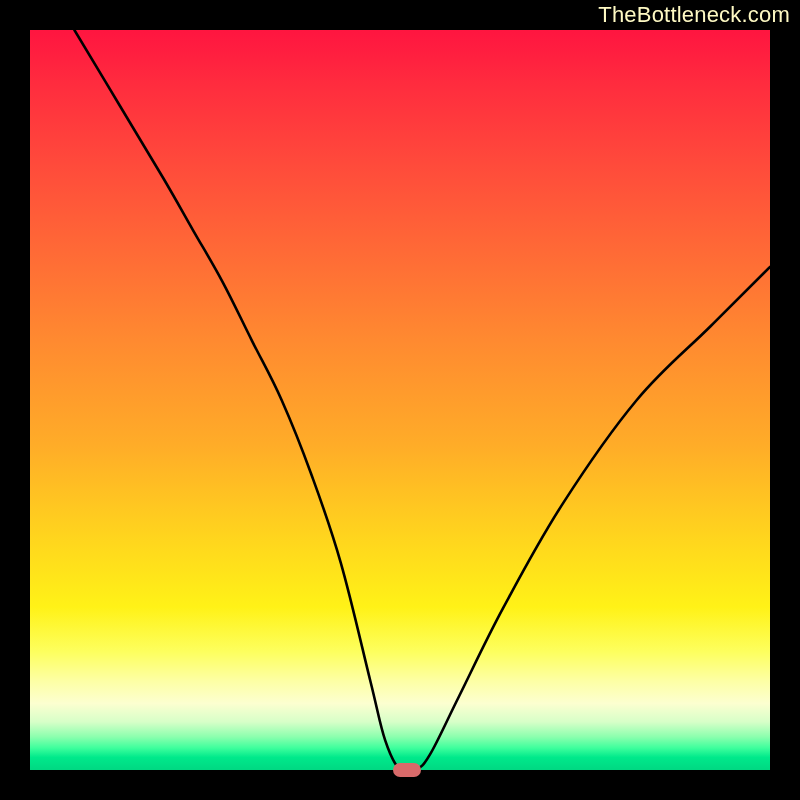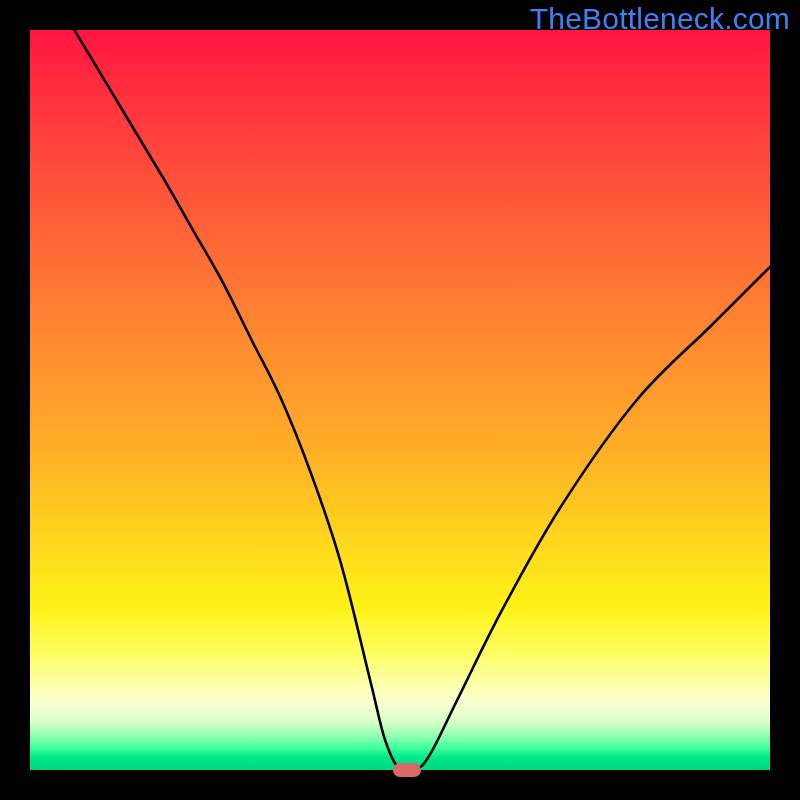--- a/index.html
+++ b/index.html
@@ -14,22 +14,22 @@
   .frame {
     position: relative;
     width: 800px;
     height: 800px;
     background: #000;
   }
   .attribution {
     position: absolute;
     top: 2px;
     right: 10px;
-    color: #3b82f6;
-    font-size: 30px;
+    color: #fef9c3;
+    font-size: 22px;
     font-weight: 400;
     letter-spacing: 0.2px;
     z-index: 10;
   }
   
   .plot-area {
     position: absolute;
     left: 30px;
     top: 30px;
     width: 740px;

